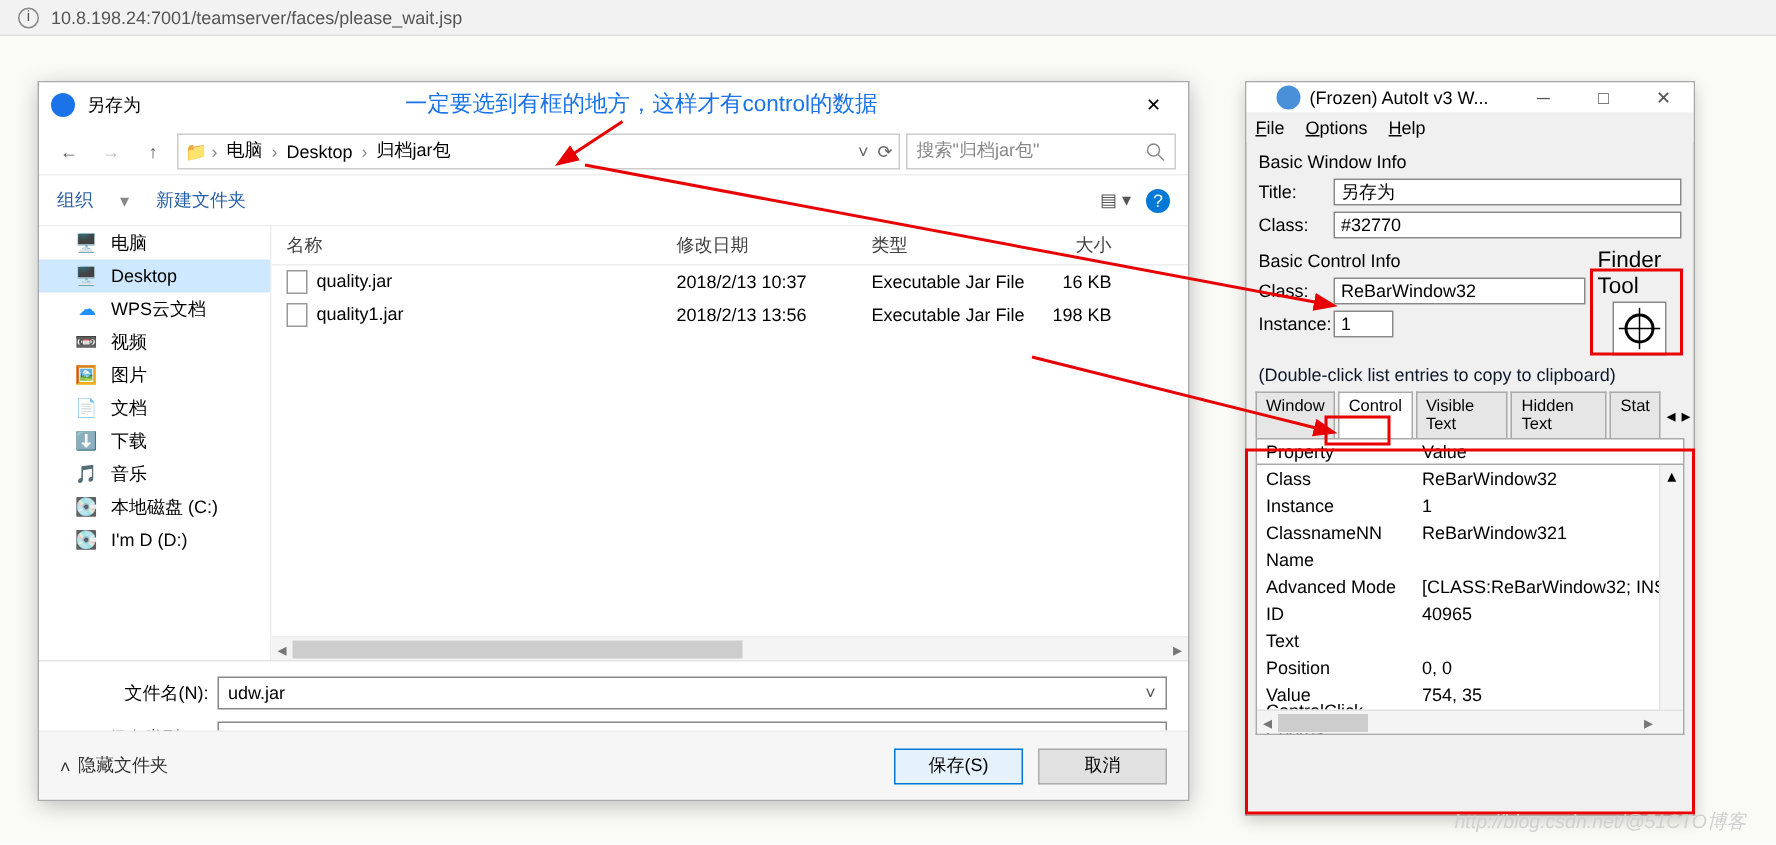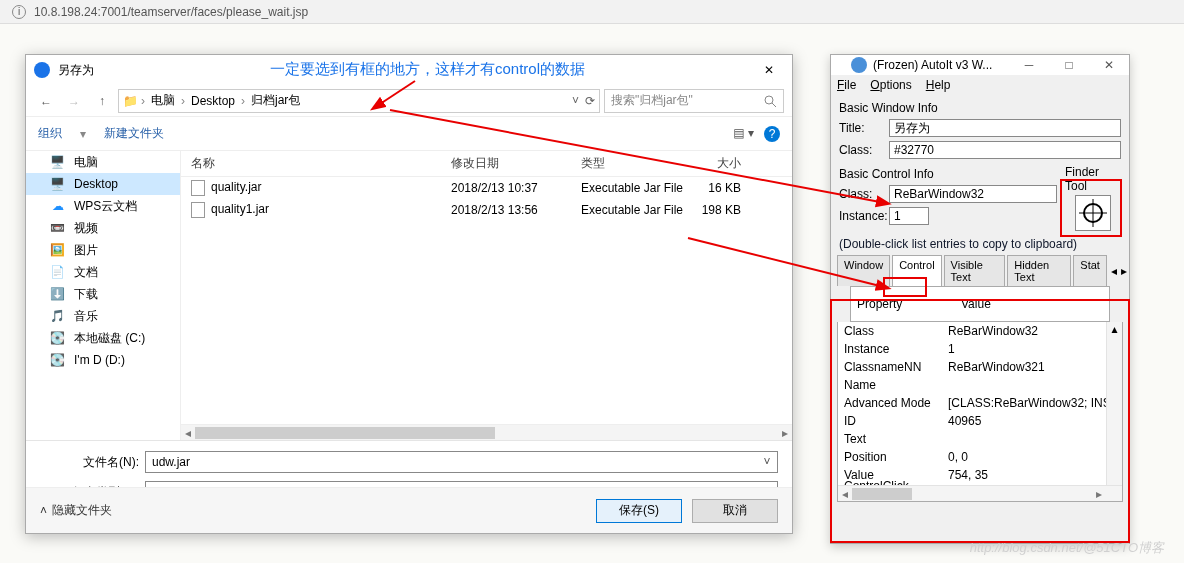--- a/index.html
+++ b/index.html
@@ -64,27 +64,27 @@
   .menu { height:20px; display:flex; align-items:center; padding-left:6px; gap:14px; background:#f0f0f0;}
   .menu span { text-decoration:underline; text-decoration-color:transparent;}
   .menu span::first-letter { text-decoration:underline;}
   .group-title { padding:6px 8px 2px 8px; color:#000;}
   .kv { display:flex; align-items:center; padding:2px 8px;}
   .kv label { width:50px;}
   .kv .field { flex:1; height:18px; border:1px solid #888; background:#fff; padding:0 4px; display:flex; align-items:center;}
   .finder-area { display:flex;}
   .finder-left { flex:1;}
   .finder-box { width:56px; margin:4px 8px 0 0; display:flex; flex-direction:column; align-items:center;}
-  .finder-box .cap { font-size:12px; margin-bottom:2px;}
+  .finder-box .cap { font-size:15px; margin-bottom:2px;}
   .finder-circle { width:36px; height:36px; border:1px solid #888; background:#fff; display:flex; align-items:center; justify-content:center;}
   .hint { padding:6px 8px 2px 8px; color:#0f172a;}
   .tabs { display:flex; padding-left:6px; margin-top:2px;}
   .tab { padding:3px 6px 3px 6px; border:1px solid #aaa; border-bottom:none; background:#e6e6e6; margin-right:2px; font-size:11px;}
   .tab.active { background:#fff;}
-  .prop-headers { display:flex; background:#fff; border:1px solid #aaa; margin:0 19px; height:36px; align-items:center;}
+  .prop-headers { display:flex; background:#fff; border:1px solid #aaa; margin:0 6px; height:18px; align-items:center;}
   .prop-headers span:first-child { width:104px; padding-left:6px;}
   .prop-headers span:last-child { padding-left:6px;}
   .prop-body { background:#fff; border:1px solid #aaa; border-top:none; margin:0 6px; height:180px; overflow:hidden; position:relative;}
   .prop-row { display:flex; height:18px; align-items:center;}
   .prop-row span:first-child { width:104px; padding-left:6px;}
   .prop-row span:last-child { padding-left:6px;}
   .prop-scroll-v { position:absolute; right:0; top:0; bottom:16px; width:16px; background:#f4f4f4; border-left:1px solid #e3e3e3;}
   .prop-scroll-h { position:absolute; left:0; right:0; bottom:0; height:16px; background:#f4f4f4; border-top:1px solid #e3e3e3; display:flex; align-items:center;}
   .prop-scroll-h .thumb { position:absolute; left:14px; width:60px; height:12px; top:2px; background:#cdcdcd;}
   .prop-scroll-h .ar { width:14px; height:16px; display:flex; align-items:center; justify-content:center; color:#777;}

